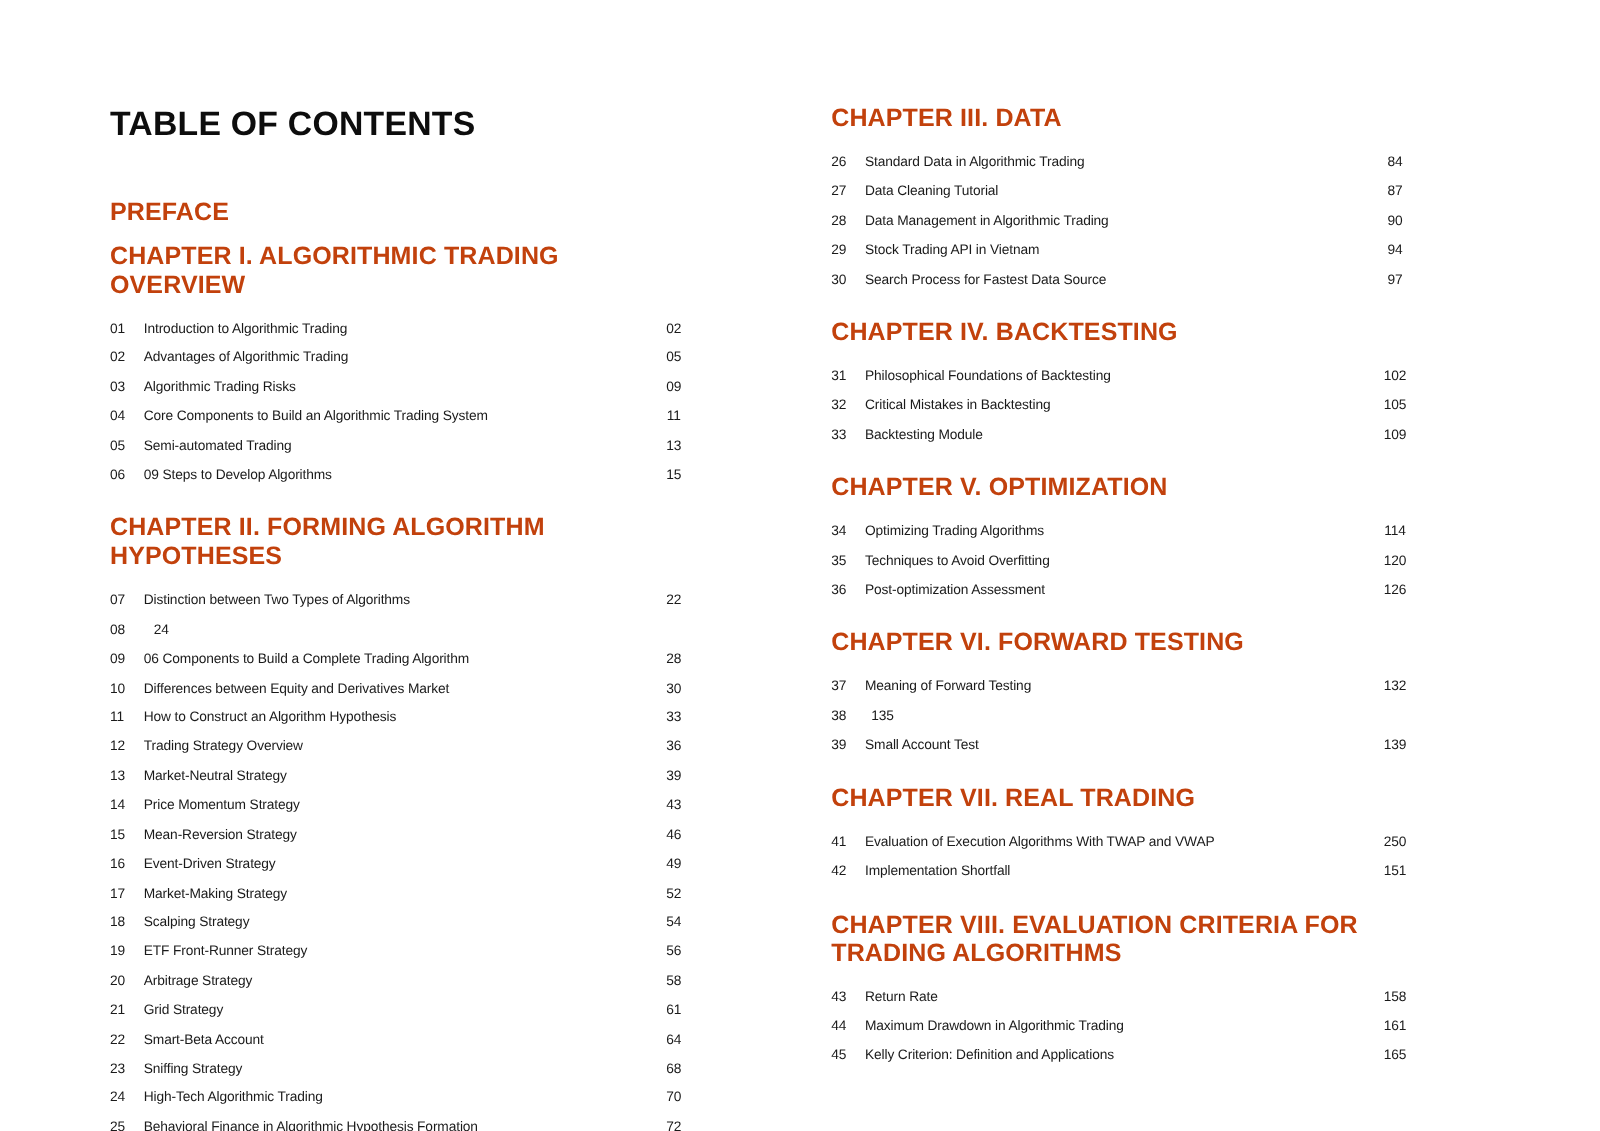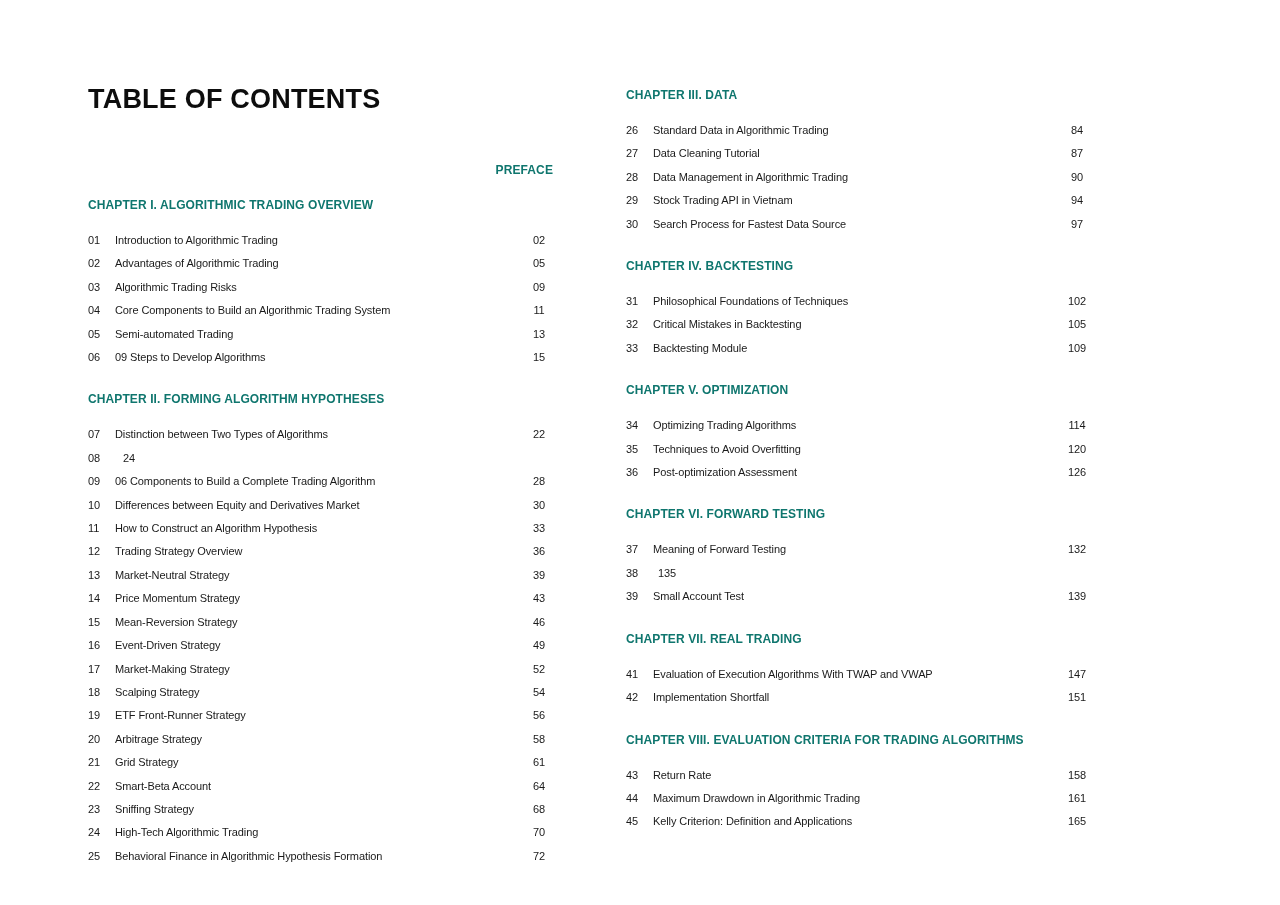--- a/index.html
+++ b/index.html
@@ -10,43 +10,43 @@
     font-family: "Liberation Sans", sans-serif;
     color: #111111;
     overflow: hidden;
   }
   .page {
     width: 1280px;
     height: 905px;
     background: #ffffff;
     padding: 84px 88px 40px 88px;
     display: flex;
-    gap: 73px;
+    gap: 112px;
   }
   .col {
     display: flex;
     flex-direction: column;
   }
   .col-left  { width: 465px; }
   .col-right { width: 465px; }
   .toc-title {
     font-size: 27px;
     font-weight: 700;
     letter-spacing: 0.2px;
     color: #0d0d0d;
     margin-bottom: 44px;
   }
   .section { margin-bottom: 19px; }
-  .section.no-entries { margin-bottom: 9px; text-align: right; }
+  .section.no-entries { margin-bottom: 9px; }
   .section-heading {
-    font-size: 12px;
+    font-size: 20px;
     font-weight: 700;
     letter-spacing: 0.1px;
     line-height: 23px;
-    color: #0f766e;
+    color: #c2410c;
     margin-bottom: 12px;
   }
   .entry-list { list-style: none; }
   .entry {
     display: flex;
     align-items: baseline;
     font-size: 11px;
     letter-spacing: -0.1px;
     line-height: 23.4px;
     color: #1a1a1a;
@@ -274,21 +274,21 @@
     <span class="entry-page">97</span>
   </li>
 </ul>
   </section>
 
   <section class="section">
     <h2 class="section-heading">CHAPTER IV. BACKTESTING</h2>
     <ul class="entry-list">
   <li class="entry">
     <span class="entry-num">31</span>
-    <span class="entry-title">Philosophical Foundations of Techniques</span>
+    <span class="entry-title">Philosophical Foundations of Backtesting</span>
     <span class="entry-page">102</span>
   </li>
 
   <li class="entry">
     <span class="entry-num">32</span>
     <span class="entry-title">Critical Mistakes in Backtesting</span>
     <span class="entry-page">105</span>
   </li>
 
   <li class="entry">
@@ -344,21 +344,21 @@
 </ul>
   </section>
 
   <section class="section">
     <h2 class="section-heading">CHAPTER VII. REAL TRADING</h2>
     <ul class="entry-list">
 
   <li class="entry">
     <span class="entry-num">41</span>
     <span class="entry-title">Evaluation of Execution Algorithms With TWAP and VWAP</span>
-    <span class="entry-page">147</span>
+    <span class="entry-page">250</span>
   </li>
 
   <li class="entry">
     <span class="entry-num">42</span>
     <span class="entry-title">Implementation Shortfall</span>
     <span class="entry-page">151</span>
   </li>
 </ul>
   </section>
 

